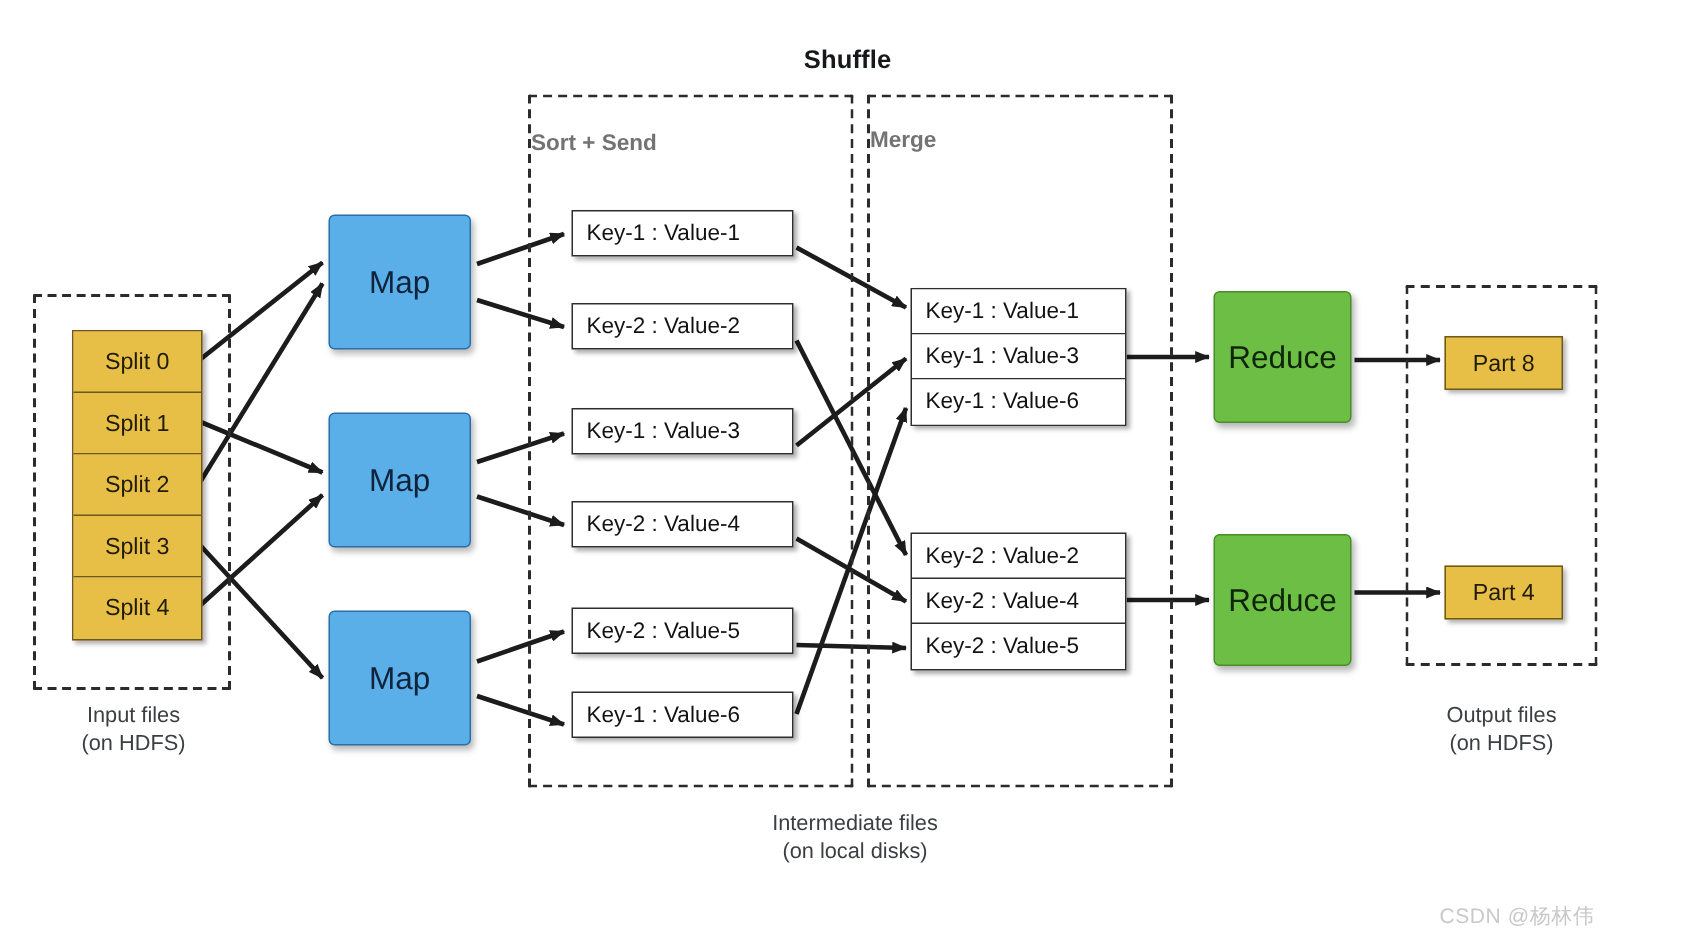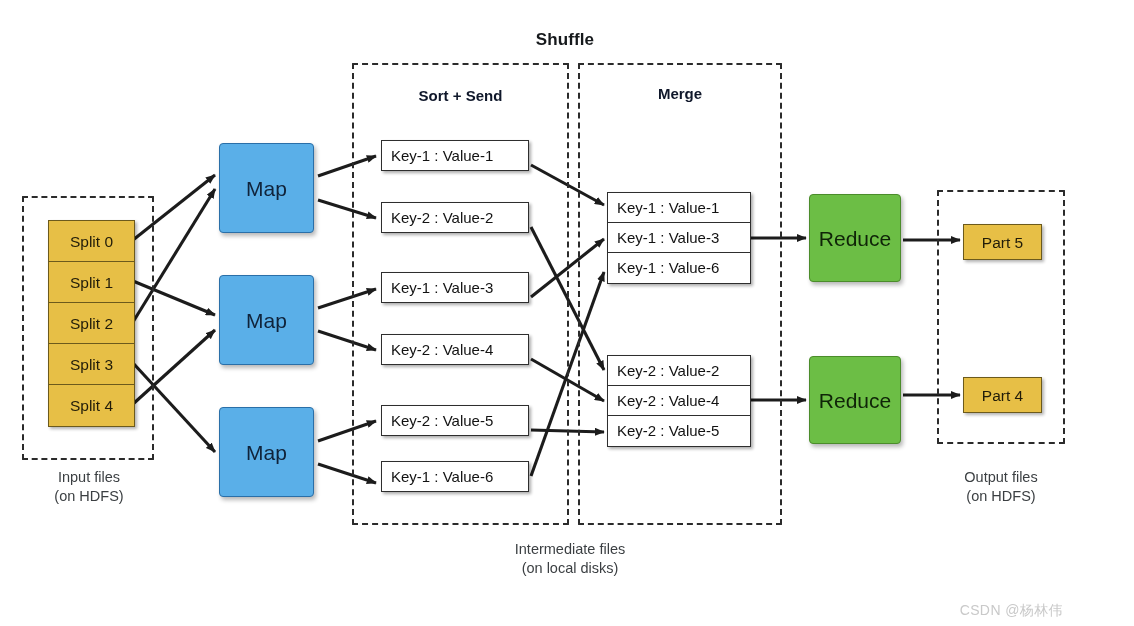--- a/index.html
+++ b/index.html
@@ -41,24 +41,23 @@
 
   
   .dashed-box {
     border: 2px dashed #2b2b2b;
     background: transparent;
     border-radius: 1px;
   }
   .group-title {
     position: absolute;
     width: 100%;
-    text-align: center;
     font-size: 15px;
     font-weight: bold;
-    color: #0f172a;
+    color: #737373;
   }
 
   
   .caption {
     position: absolute;
     text-align: center;
     font-size: 14.5px;
     color: #3b3f42;
     line-height: 1.32;
     white-space: pre-line;
@@ -249,18 +248,18 @@
 
   <div class="kv-stack" style="left:607px; top:355px; width:144px;">
     <div class="kv-row">Key-2 : Value-2</div>
     <div class="kv-row">Key-2 : Value-4</div>
     <div class="kv-row">Key-2 : Value-5</div>
   </div>
 
   <div class="proc-box reduce-box" style="left:809px; top:194px; width:92px; height:88px; line-height:88px;">Reduce</div>
   <div class="proc-box reduce-box" style="left:809px; top:356px; width:92px; height:88px; line-height:88px;">Reduce</div>
 
-  <div class="part-box" style="left:963px; top:224px; width:79px; height:36px; line-height:36px;">Part 5</div>
+  <div class="part-box" style="left:963px; top:224px; width:79px; height:36px; line-height:36px;">Part 8</div>
   <div class="part-box" style="left:963px; top:377px; width:79px; height:36px; line-height:36px;">Part 4</div>
 
   <div class="watermark">CSDN @杨林伟</div>
 
 </div>
 
 </body></html>

